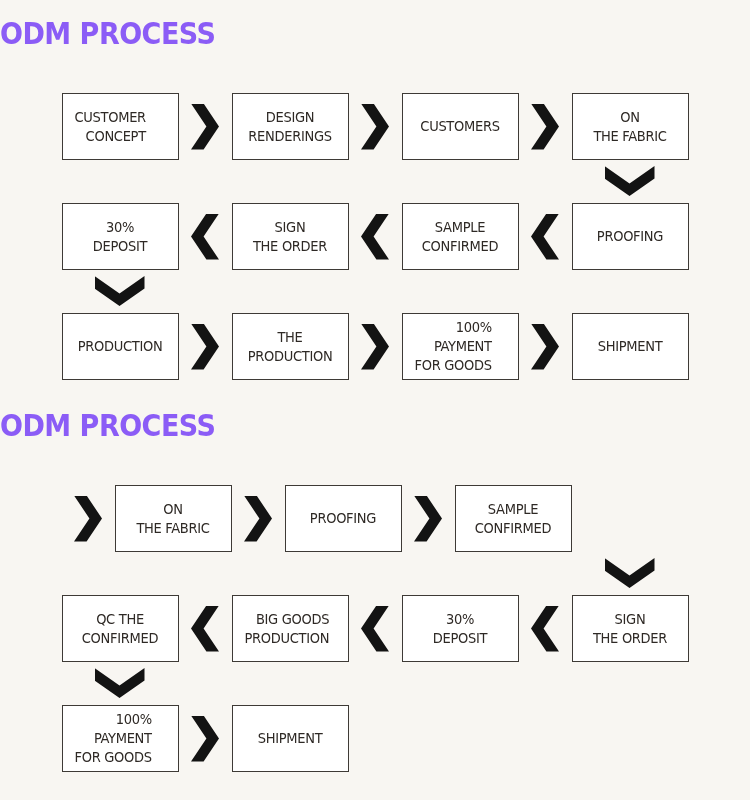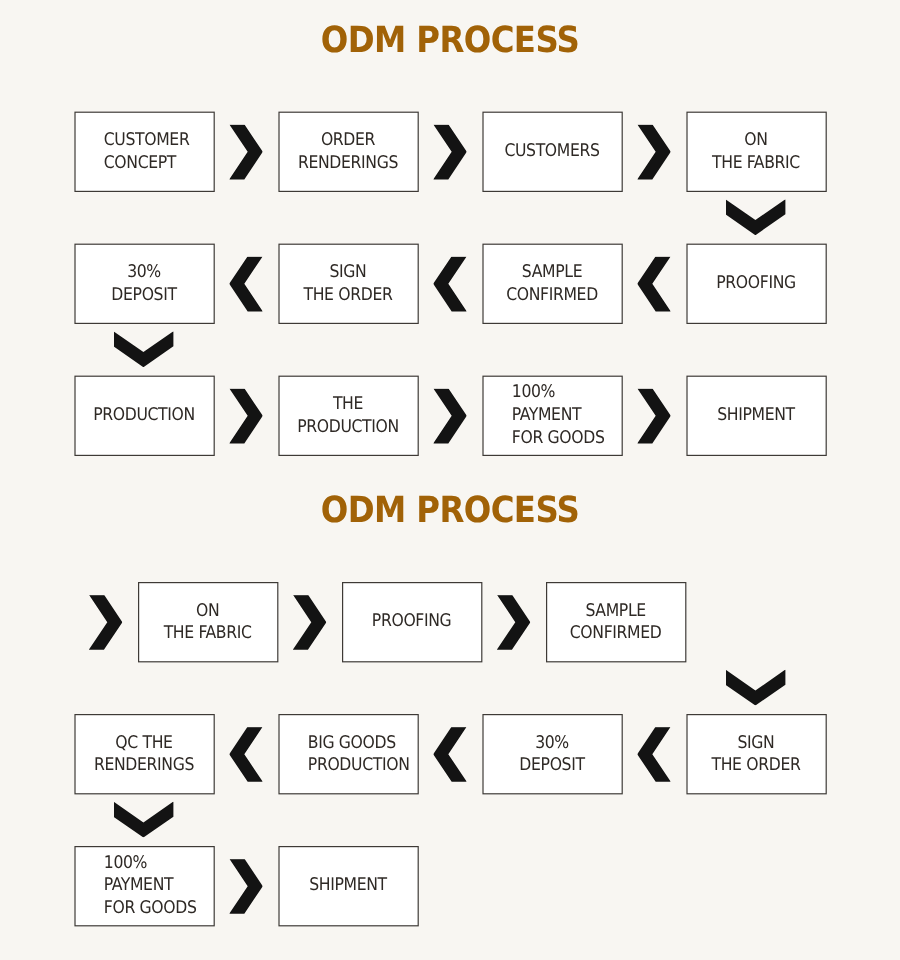--- a/index.html
+++ b/index.html
@@ -12,40 +12,40 @@
   * { margin: 0; padding: 0; box-sizing: border-box; }
   html, body {
     width: 750px; height: 800px;
     background: var(--bg);
     font-family: "DejaVu Sans", "Liberation Sans", sans-serif;
     color: var(--ink);
     overflow: hidden;
   }
   .page { width: 750px; height: 800px; padding-top: 18px; }
   .section-title {
-    text-align: center;
+    text-align: left;
     font-size: 30px;
     line-height: 31px;
     font-weight: 700;
     letter-spacing: -0.5px;
     font-stretch: condensed;
-    color: #a16207;
+    color: #8b5cf6;
     margin-bottom: 44px;
   }
   .section + .section { margin-top: 30px; }
   .flow { width: 627px; margin: 0 auto; }
   .flow-row { display: flex; height: 67px; }
   .box {
     width: 117px; height: 67px;
     background: var(--box-fill);
     border: 1.5px solid var(--box-border);
     display: flex; align-items: center; justify-content: center;
     text-align: center;
   }
-  .box.left { justify-content: flex-start; text-align: left; padding-left: 24px; }
+  .box.left { justify-content: flex-start; text-align: right; padding-left: 12px; }
   .box-label {
     white-space: pre-line;
     font-size: 14.5px;
     line-height: 19px;
     letter-spacing: -0.3px;
     font-stretch: condensed;
   }
   .arrow-cell { width: 53px; display: flex; align-items: center; justify-content: center; }
   .chev { background: var(--arrow); flex: none; }
   .chev-right {
@@ -76,21 +76,21 @@
 
       <div class="flow-row">
         <div class="box left">
           <span class="box-label">CUSTOMER
 CONCEPT</span>
         </div>
         <div class="arrow-cell">
             <div class="chev chev-right"></div>
           </div>
         <div class="box">
-          <span class="box-label">ORDER
+          <span class="box-label">DESIGN
 RENDERINGS</span>
         </div>
         <div class="arrow-cell">
             <div class="chev chev-right"></div>
           </div>
         <div class="box">
           <span class="box-label">CUSTOMERS</span>
         </div>
         <div class="arrow-cell">
             <div class="chev chev-right"></div>
@@ -193,21 +193,21 @@
         </div>
       </div>
 
       <div class="connector">
         <div class="chev chev-down col4"></div>
       </div>
 
       <div class="flow-row">
         <div class="box">
           <span class="box-label">QC THE
-RENDERINGS</span>
+CONFIRMED</span>
         </div>
         <div class="arrow-cell">
             <div class="chev chev-left"></div>
           </div>
         <div class="box left">
           <span class="box-label">BIG GOODS
 PRODUCTION</span>
         </div>
         <div class="arrow-cell">
             <div class="chev chev-left"></div>

